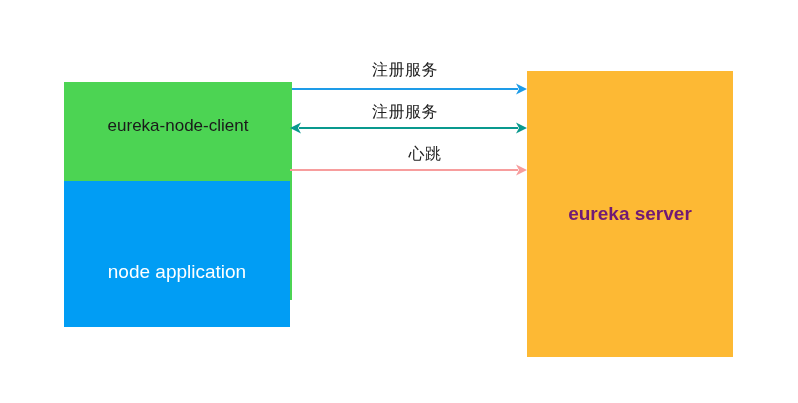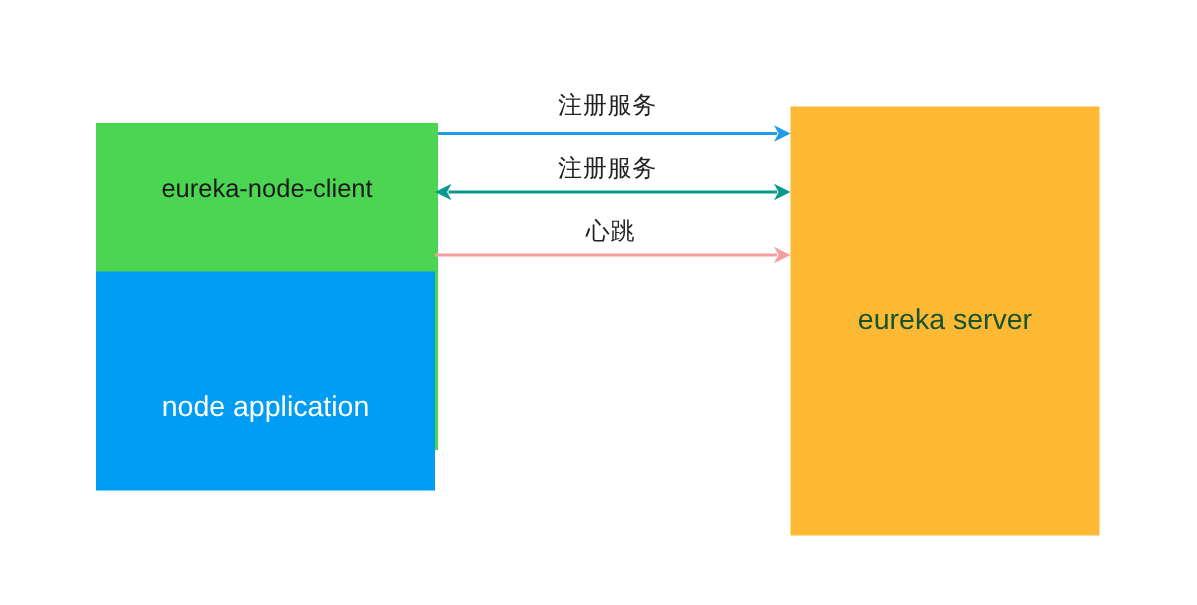--- a/index.html
+++ b/index.html
@@ -94,21 +94,21 @@
 <div id="canvas" style="background: rgb(255, 255, 255);">
 
   <div class="box" id="box-node-client" style="left: 64px; top: 82px; width: 228px; height: 218px; background: rgb(76, 212, 83); color: rgb(26, 26, 26);">
     <span>eureka-node-client</span>
   </div>
 
   <div class="box" id="box-node-application" style="left: 64px; top: 181px; width: 226px; height: 146px; background: rgb(1, 157, 244); color: rgb(255, 255, 255);">
     <span>node application</span>
   </div>
 
-  <div class="box" id="box-eureka-server" style="left: 527px; top: 71px; width: 206px; height: 286px; background: rgb(253, 185, 52); color: #14532d;">
+  <div class="box" id="box-eureka-server" style="left: 527px; top: 71px; width: 206px; height: 286px; background: rgb(253, 185, 52); color: #701a75; font-weight: bold;">
     <span>eureka server</span>
   </div>
 
   <svg id="flows" viewBox="0 0 798 403" xmlns="http://www.w3.org/2000/svg">
       <g>
         <line x1="292" y1="89" x2="518" y2="89" stroke="#1E9CE8" stroke-width="2"></line>
         <polygon points="527,89 516,83.5 519,89 516,94.5" fill="#1E9CE8"></polygon>
       </g>
       <g>
         <line x1="299" y1="128" x2="518" y2="128" stroke="#09998E" stroke-width="2"></line>
@@ -116,15 +116,15 @@
         <polygon points="290,128 301,122.5 298,128 301,133.5" fill="#09998E"></polygon>
       </g>
       <g>
         <line x1="290" y1="170" x2="518" y2="170" stroke="#F79D9D" stroke-width="2"></line>
         <polygon points="527,170 516,164.5 519,170 516,175.5" fill="#F79D9D"></polygon>
       </g>
     </svg>
 
   <div class="flow-label" style="left:405px; top:60px;">注册服务</div>
   <div class="flow-label" style="left:405px; top:102px;">注册服务</div>
-  <div class="flow-label" style="left:407px; top:144px;">心跳</div>
+  <div class="flow-label" style="left:425px; top:144px;">心跳</div>
 
 </div>
 
 </body></html>

